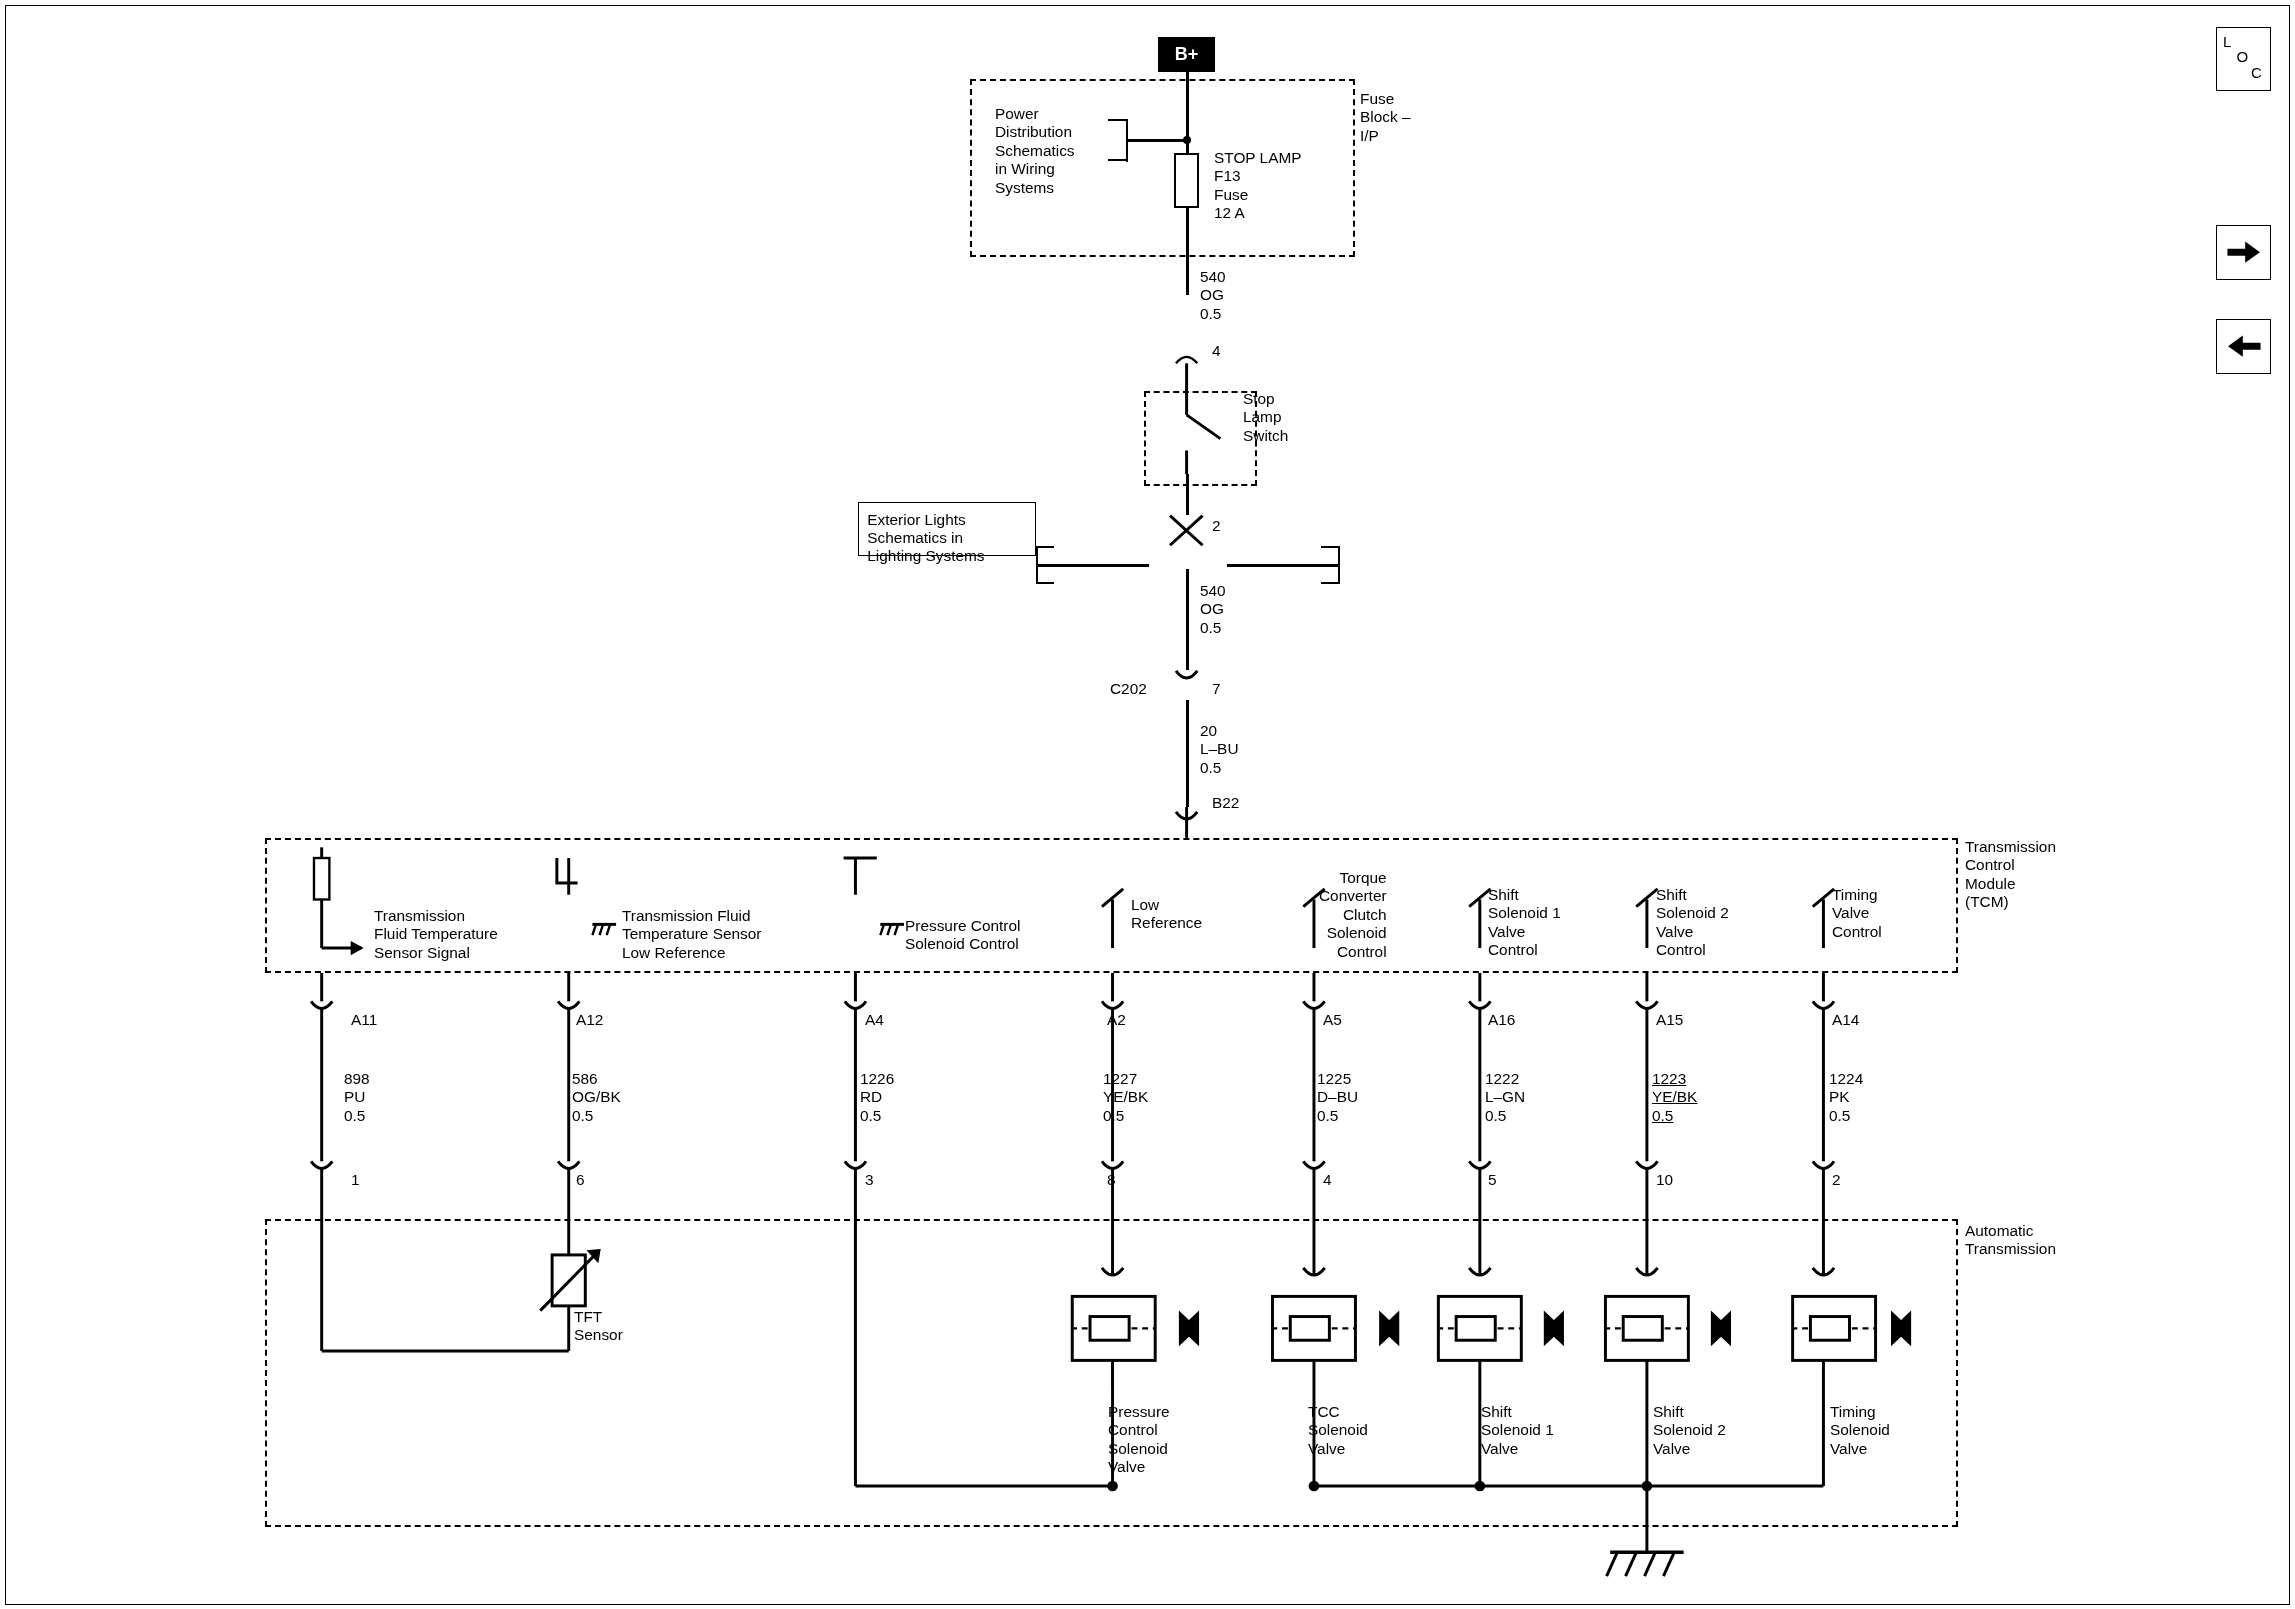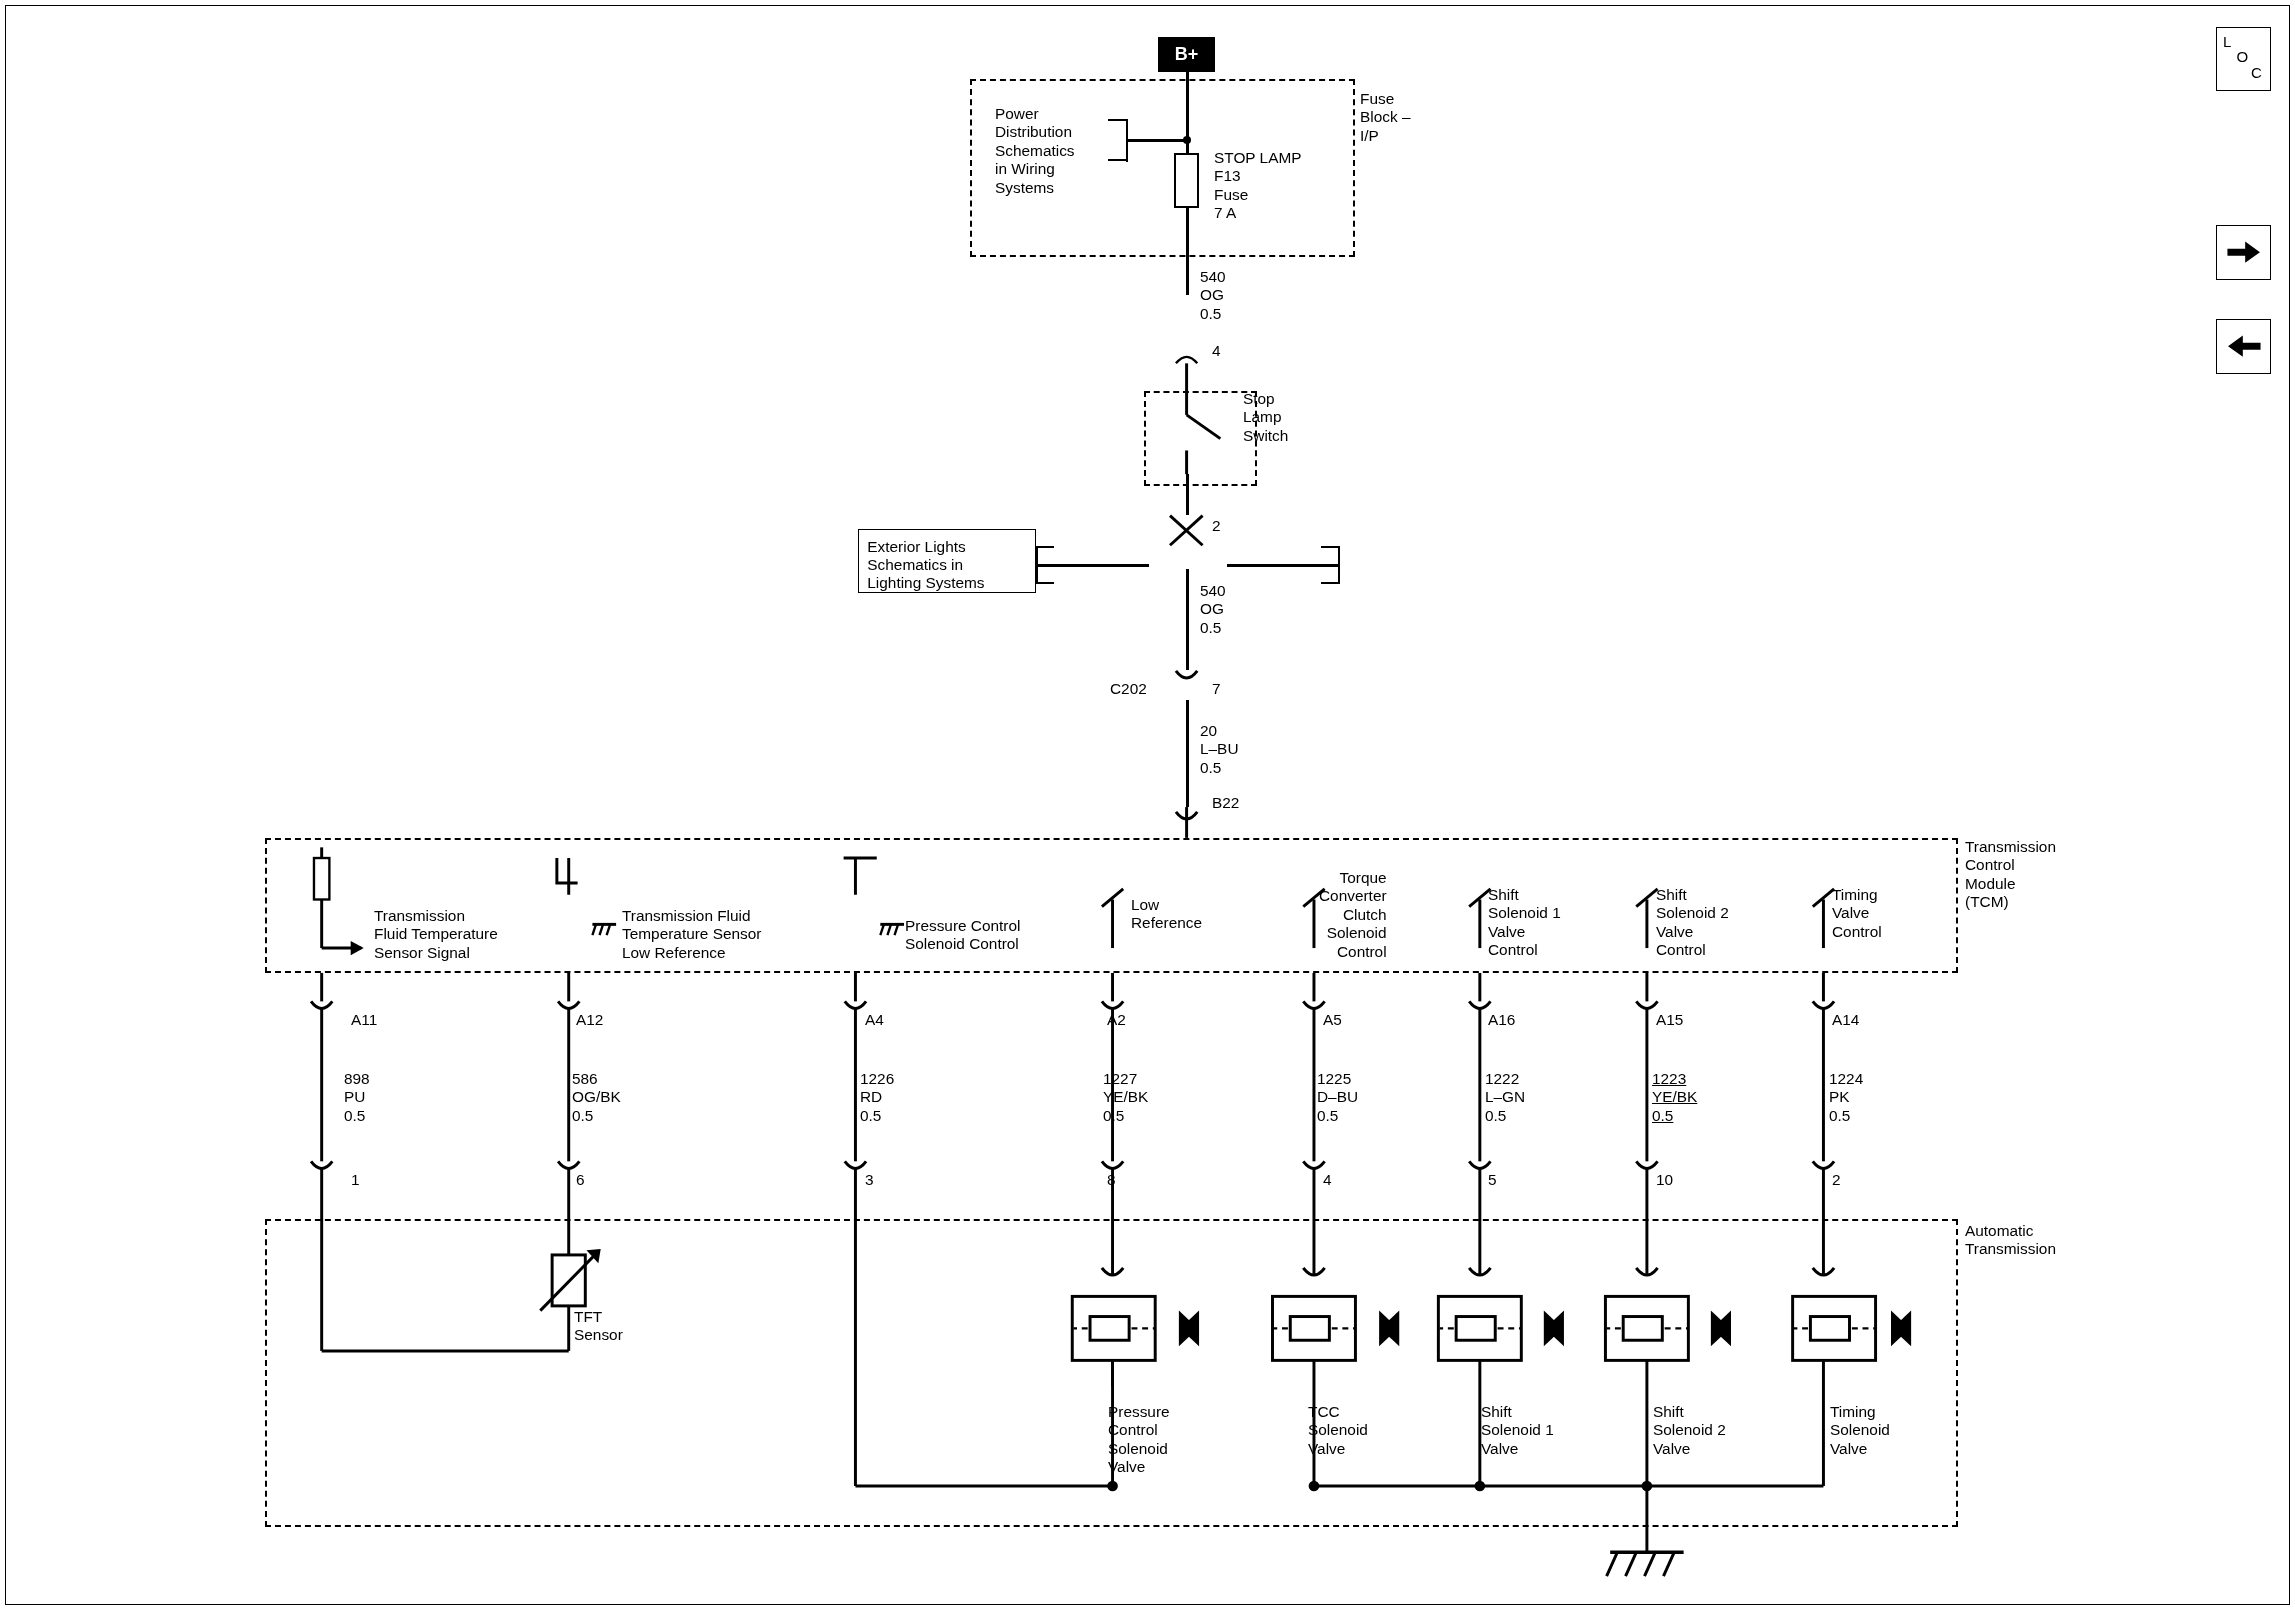--- a/index.html
+++ b/index.html
@@ -157,39 +157,39 @@
 
   <div class="dot" style="left:1183px; top:136px;"></div>
 
   <div class="fuse" style="left:1174px; top:153px; width:25px; height:55px;"></div>
   <div class="vline" style="left:1186px; top:142px; width:3px; height:13px;"></div>
   <div class="vline" style="left:1186px; top:206px; width:3px; height:89px;"></div>
 
   <div class="lbl" style="left:1214px; top:149px;">STOP LAMP
 F13
 Fuse
-7 A</div>
+12 A</div>
 
   <div class="lbl" style="left:1200px; top:268px;">540
 OG
 0.5</div>
 
   <div class="lbl" style="left:1212px; top:342px;">4</div>
 
   <div class="dashbox" style="left:1144px; top:391px; width:113px; height:95px;"></div>
 
   <div class="lbl" style="left:1243px; top:390px;">Stop
 Lamp
 Switch</div>
 
   <div class="vline" style="left:1186px; top:474px; width:3px; height:41px;"></div>
 
   <div class="lbl" style="left:1212px; top:517px;">2</div>
 
-  <div class="solidbox" style="left:858px; top:529px; width:178px; height:64px;padding-left:40px;">
+  <div class="solidbox" style="left:858px; top:502px; width:178px; height:54px;padding-left:40px;">
     <div class="ptext" style="left:8.3px; top:8.3px;">Exterior Lights
 Schematics in
 Lighting Systems</div>
   </div>
 
 
   <div class="hline" style="left:1036px; top:564px; width:113px; height:3px;"></div>
   <div class="vline" style="left:1036px; top:546px; width:2.4px; height:38px;"></div>
   <div class="hline" style="left:1036px; top:546px; width:18px; height:2.4px;"></div>
   <div class="hline" style="left:1036px; top:582px; width:18px; height:2.4px;"></div>

